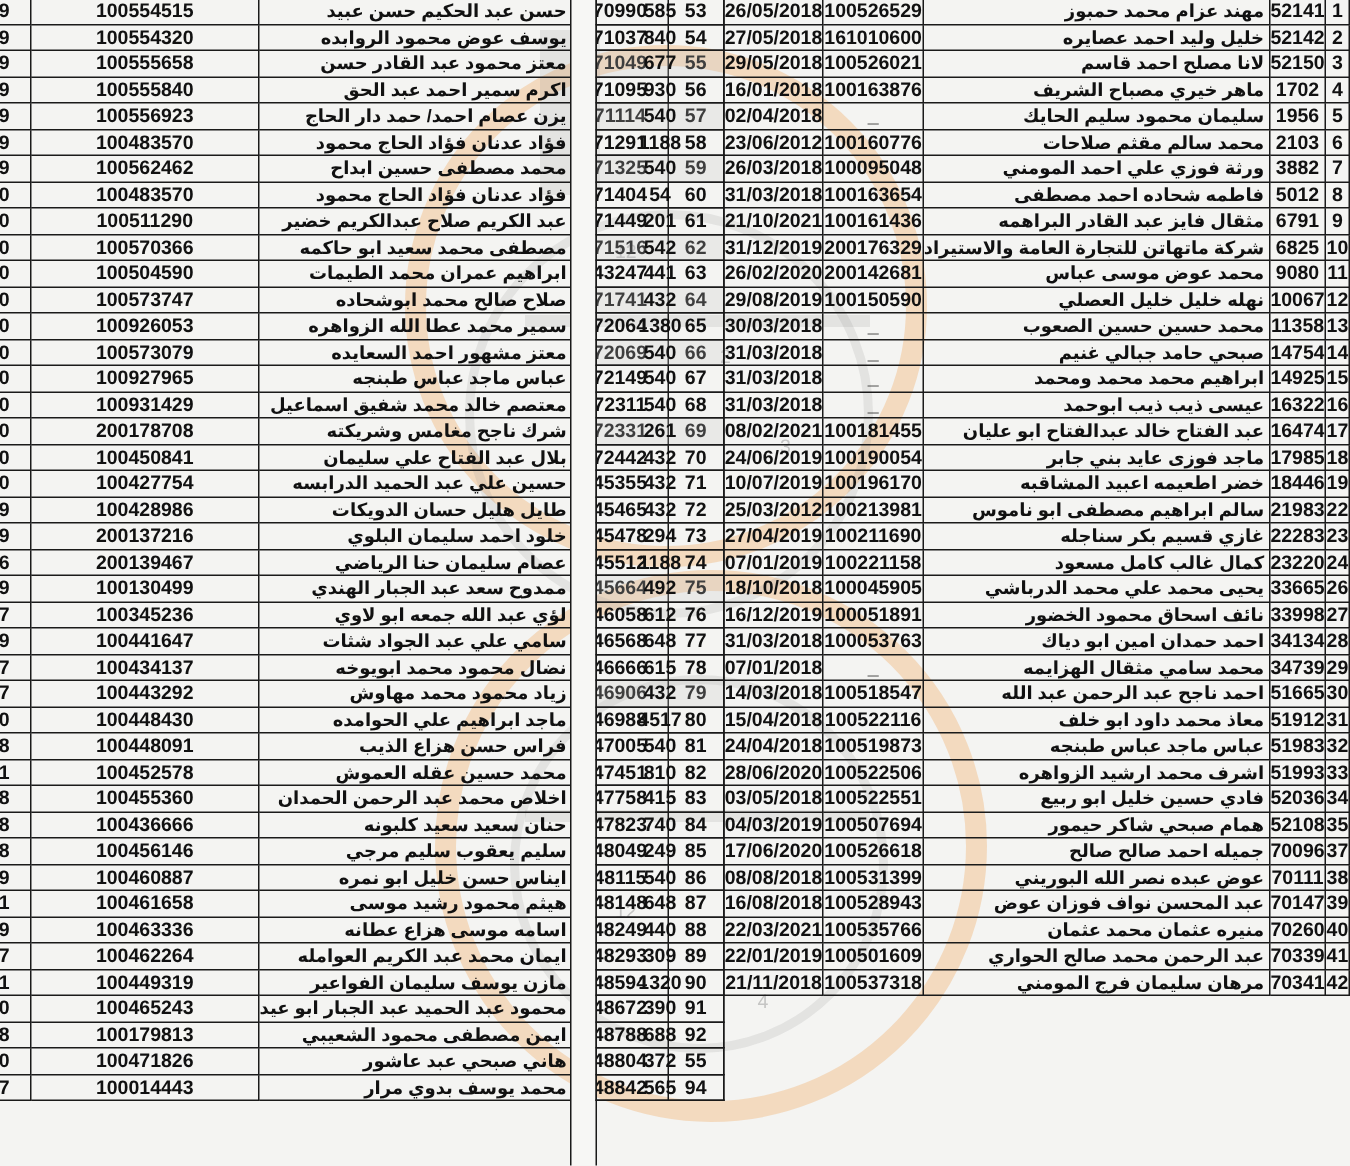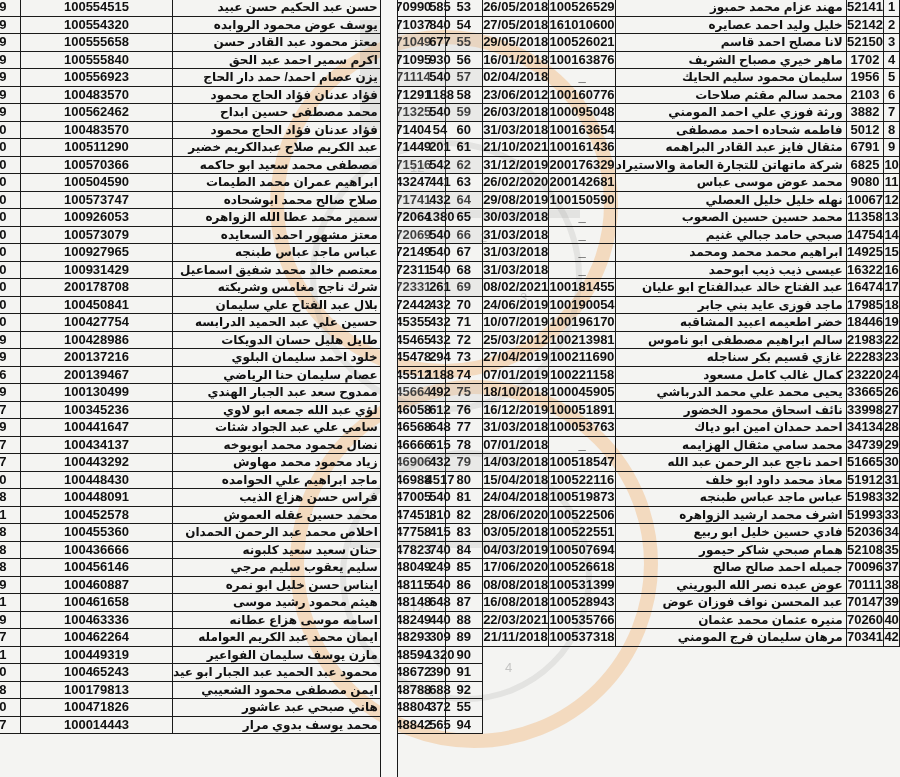--- a/index.html
+++ b/index.html
@@ -754,20 +754,27 @@
           <td>39</td>
         </tr>
         <tr>
           <td>22/03/2021</td>
           <td>100535766</td>
           <td class="name">منيره عثمان محمد عثمان</td>
           <td>70260</td>
           <td>40</td>
         </tr>
         <tr>
+          <td>22/01/2019</td>
+          <td>100501609</td>
+          <td class="name">عبد الرحمن محمد صالح الحواري</td>
+          <td>70339</td>
+          <td>41</td>
+        </tr>
+        <tr>
           <td>21/11/2018</td>
           <td>100537318</td>
           <td class="name">مرهان سليمان فرج المومني</td>
           <td>70341</td>
           <td>42</td>
         </tr>
       </tbody>
   </table>
 </div>
 

